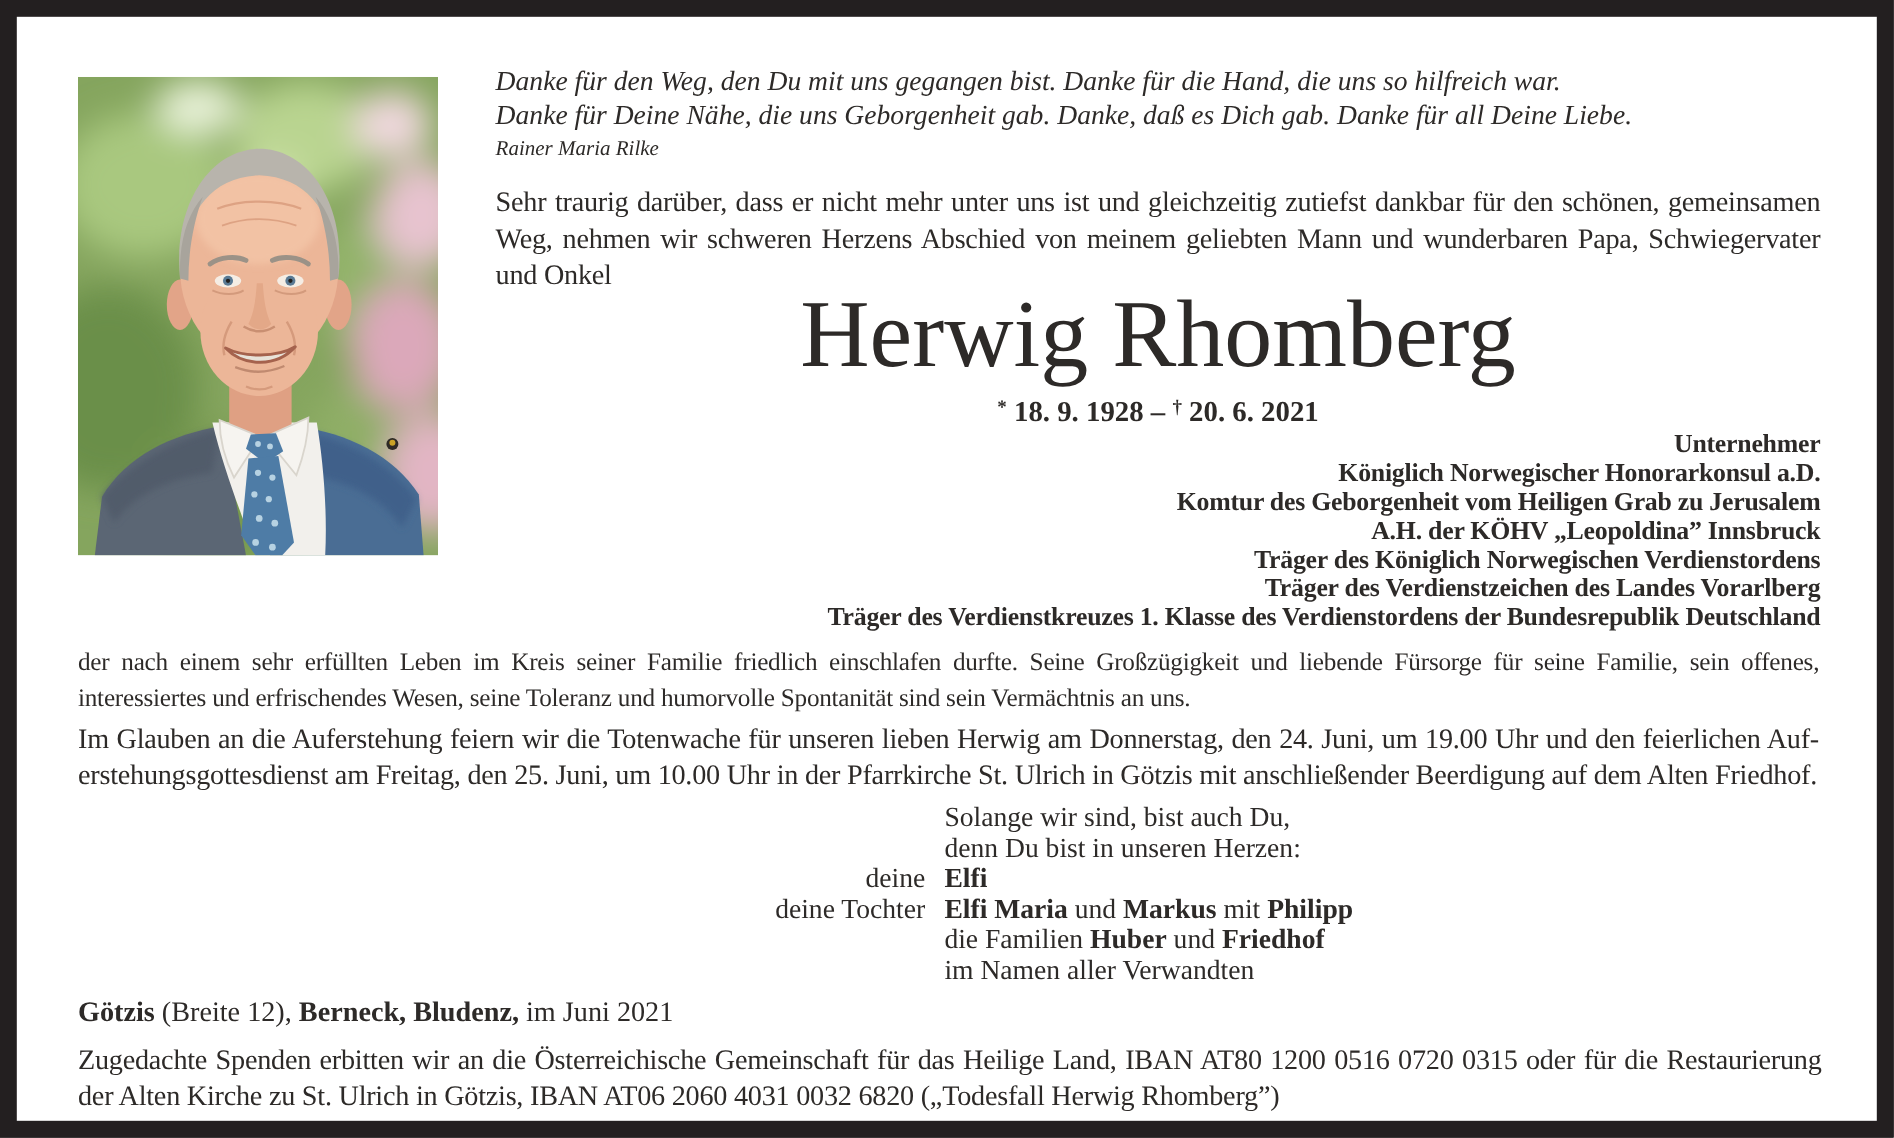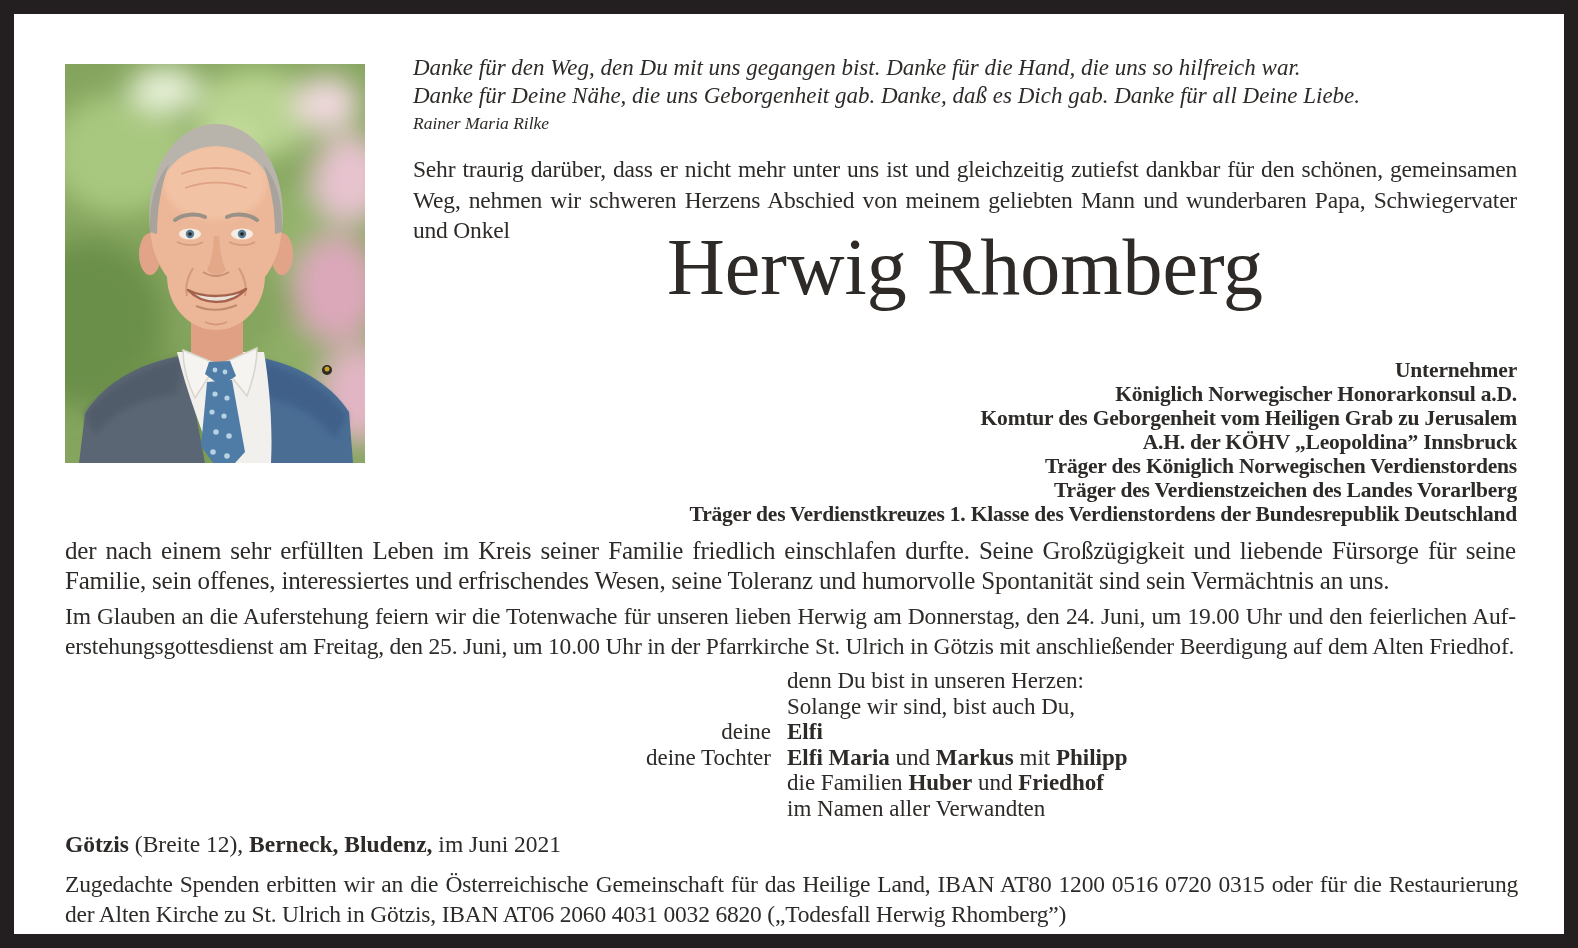--- a/index.html
+++ b/index.html
@@ -4,28 +4,28 @@
 <style>
   html,body{margin:0;padding:0;background:#231f20;}
   #frame{position:relative;width:1578px;height:948px;background:#231f20;overflow:hidden;
          font-family:Liberation Serif, serif;color:#2d2a28;}
   .card{position:absolute;left:14px;top:14px;right:14px;bottom:14px;background:#ffffff;}
   .photo{position:absolute;left:65px;top:64px;width:300px;height:399px;overflow:hidden;}
   .quote{position:absolute;left:413px;top:54px;width:1112px;font-style:italic;font-size:23px;line-height:28px;}
   .attrib{position:absolute;left:413px;top:113px;font-style:italic;font-size:17.5px;}
   .intro{position:absolute;left:413px;top:154px;width:1104px;font-size:23.5px;line-height:30.5px;
          text-align:justify;letter-spacing:-0.2px;}
-  .name{position:absolute;left:413px;top:227px;width:1104px;text-align:center;
+  .name{position:absolute;left:413px;top:239px;width:1104px;text-align:center;
         font-size:80px;line-height:1;white-space:nowrap;}
   .dates{position:absolute;left:413px;top:331px;width:1104px;text-align:center;
          font-weight:bold;font-size:24px;}
   .dates .sup{font-size:66%;position:relative;top:-0.42em;}
   .titles{position:absolute;left:413px;top:358px;width:1104px;text-align:right;
           font-weight:bold;font-size:21.5px;line-height:24px;letter-spacing:-0.2px;}
-  .para1{position:absolute;left:65px;top:536px;width:1451px;font-size:25px;line-height:30px;
+  .para1{position:absolute;left:65px;top:536px;width:1451px;font-size:21px;line-height:30px;
          text-align:justify;letter-spacing:-0.2px;}
   .para2{position:absolute;left:65px;top:601px;width:1451px;font-size:23.5px;line-height:30px;
          text-align:justify;letter-spacing:-0.2px;}
   .family{position:absolute;left:65px;top:668px;width:1451px;font-size:23px;line-height:25.5px;}
   .fam-row{display:flex;}
   .fam-label{flex:none;width:706px;text-align:right;padding-right:16px;}
   .fam-value{flex:1;}
   .b{font-weight:bold;}
   .signoff{position:absolute;left:65px;top:831px;font-size:23.5px;}
   .donation{position:absolute;left:65px;top:870px;width:1453px;font-size:23.5px;line-height:29.5px;
@@ -135,42 +135,49 @@
   <div class="quote">
     <div>Danke für den Weg, den Du mit uns gegangen bist. Danke für die Hand, die uns so hilfreich war.</div>
     <div>Danke für Deine Nähe, die uns Geborgenheit gab. Danke, daß es Dich gab. Danke für all Deine Liebe.</div>
   </div>
   <div class="attrib">Rainer Maria Rilke</div>
 
   <div class="intro">Sehr traurig darüber, dass er nicht mehr unter uns ist und gleichzeitig zutiefst dankbar für den schönen, gemeinsamen Weg, nehmen wir schweren Herzens Abschied von meinem geliebten Mann und wunderbaren Papa, Schwiegervater und Onkel</div>
 
   <div class="name">Herwig Rhomberg</div>
 
+  <div class="dates">
+    <span class="sup">*</span>
+    <span>18. 9. 1928</span>
+    <span>–</span>
+    <span class="sup">†</span>
+    <span>20. 6. 2021</span>
+  </div>
 
   <div class="titles">
     <div>Unternehmer</div>
     <div>Königlich Norwegischer Honorarkonsul a.D.</div>
     <div>Komtur des Geborgenheit vom Heiligen Grab zu Jerusalem</div>
     <div>A.H. der KÖHV „Leopoldina” Innsbruck</div>
     <div>Träger des Königlich Norwegischen Verdienstordens</div>
     <div>Träger des Verdienstzeichen des Landes Vorarlberg</div>
     <div>Träger des Verdienstkreuzes 1. Klasse des Verdienstordens der Bundesrepublik Deutschland</div>
   </div>
 
   <div class="para1">der nach einem sehr erfüllten Leben im Kreis seiner Familie friedlich einschlafen durfte. Seine Großzügigkeit und liebende Fürsorge für seine Familie, sein offenes, interessiertes und erfrischendes Wesen, seine Toleranz und humorvolle Spontanität sind sein Vermächtnis an uns.</div>
   <div class="para2">Im Glauben an die Auferstehung feiern wir die Totenwache für unseren lieben Herwig am Donnerstag, den 24. Juni, um 19.00 Uhr und den feierlichen Auf­erstehungsgottesdienst am Freitag, den 25. Juni, um 10.00 Uhr in der Pfarrkirche St. Ulrich in Götzis mit anschließender Beerdigung auf dem Alten Friedhof.</div>
 
   <div class="family">
       <div class="fam-row">
         <span class="fam-label"></span>
-        <span class="fam-value"><span>denn Du bist in unseren Herzen:</span></span>
+        <span class="fam-value"><span>Solange wir sind, bist auch Du,</span></span>
       </div>
       <div class="fam-row">
         <span class="fam-label"></span>
-        <span class="fam-value"><span>Solange wir sind, bist auch Du,</span></span>
+        <span class="fam-value"><span>denn Du bist in unseren Herzen:</span></span>
       </div>
       <div class="fam-row">
         <span class="fam-label">deine</span>
         <span class="fam-value"><span class="b">Elfi</span></span>
       </div>
       <div class="fam-row">
         <span class="fam-label">deine Tochter</span>
         <span class="fam-value"><span class="b">Elfi Maria</span><span> und </span><span class="b">Markus</span><span> mit </span><span class="b">Philipp</span></span>
       </div>
       <div class="fam-row">

